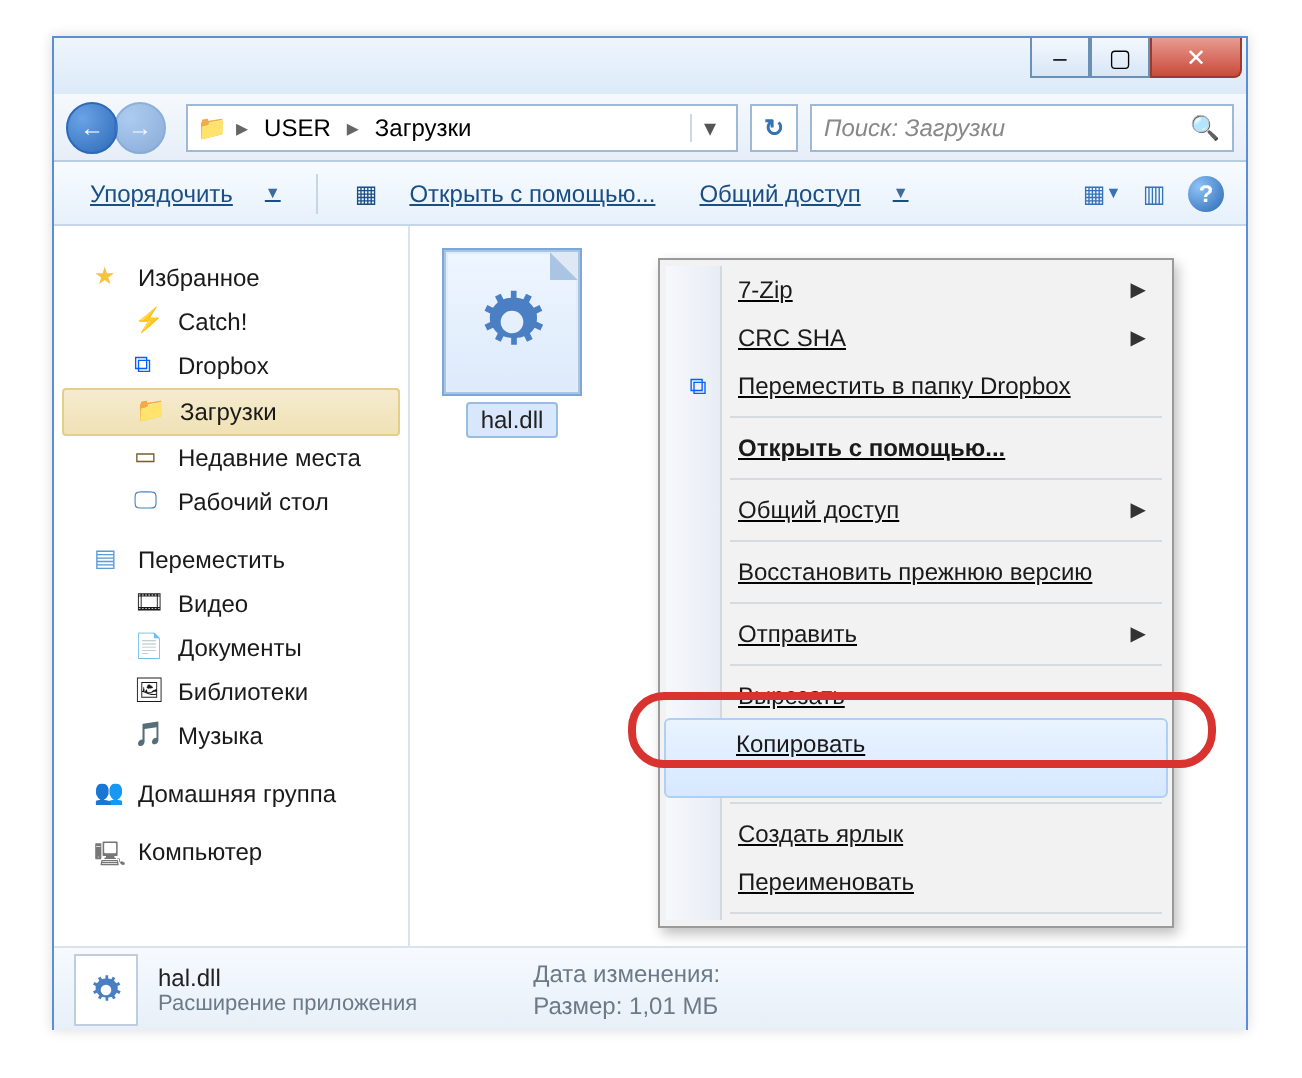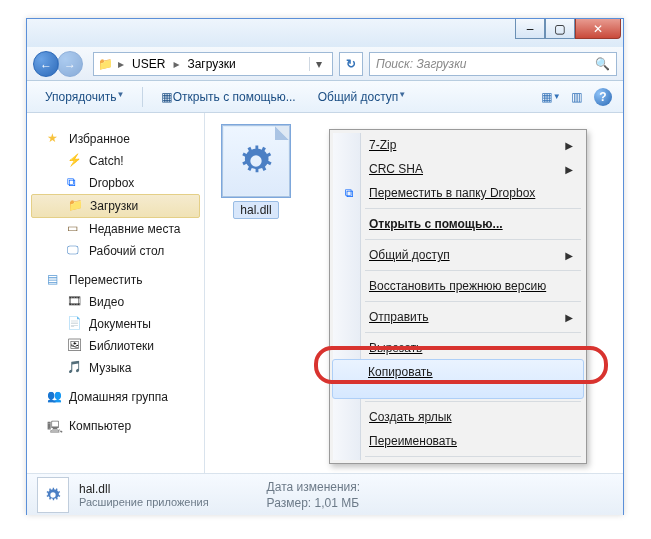--- a/index.html
+++ b/index.html
@@ -15,25 +15,25 @@
 .navrow { height:34px; display:flex; align-items:center; padding:0 6px; gap:6px; background:linear-gradient(#f5f9fd,#e6eef8); border-bottom:1px solid #b8cde0; }
 .nav-bf { width:54px; height:28px; display:flex; align-items:center; }
 .navbtn { width:26px; height:26px; border-radius:50%; background:radial-gradient(circle at 30% 30%, #6aa3e6, #2c69b8); border:1px solid #2c69b8; display:flex; align-items:center; justify-content:center; color:#fff; }
 .navbtn.fwd { opacity:.5; margin-left:-2px; }
 .crumbs { flex:1; height:24px; border:1px solid #9eb9d6; background:#fff; display:flex; align-items:center; padding:0 4px; gap:2px; }
 .crumbs .ic { width:16px; height:16px; display:inline-flex; align-items:center; justify-content:center; }
 .crumbs span { padding:0 4px; }
 .crumbs .sep { color:#666; padding:0 2px; }
 .crumbs .drop { margin-left:auto; padding:0 6px; color:#555; border-left:1px solid #cfd8e2; }
 .refresh { width:24px; height:24px; border:1px solid #9eb9d6; background:#fff; display:flex; align-items:center; justify-content:center; color:#3573b8; font-weight:bold; }
-.searchbox { width:248px; height:24px; border:1px solid #9eb9d6; background:#fff; display:flex; align-items:center; padding:0 6px; color:#888; font-style:italic; }
+.searchbox { width:212px; height:24px; border:1px solid #9eb9d6; background:#fff; display:flex; align-items:center; padding:0 6px; color:#888; font-style:italic; }
 .searchbox .mg { margin-left:auto; font-style:normal; color:#3573b8; }
 
 .toolbar { height:32px; background:linear-gradient(#f7fbff,#e7f1fb); border-bottom:1px solid #c6d6e6; display:flex; align-items:center; padding:0 10px; gap:6px; }
-.tbtn { color:#1b4e84; padding:3px 8px; display:inline-flex; align-items:flex-start; gap:0; cursor:default; }
+.tbtn { color:#1b4e84; padding:3px 8px; display:inline-flex; align-items:center; gap:16px; cursor:default;text-decoration:underline; }
 .tbtn .dd { font-size:8px; color:#3e6a9c; }
 .toolbar .spacer { flex:1; }
 .toolbar .sep { width:1px; height:20px; background:#c6d6e6; margin:0 4px; }
 .iconbtn { width:20px; height:20px; display:inline-flex; align-items:center; justify-content:center; color:#3573b8; }
 .helpcircle { width:18px; height:18px; border-radius:50%; background:radial-gradient(circle at 30% 30%, #8ec2f7, #2968b4); color:#fff; display:inline-flex; align-items:center; justify-content:center; font-weight:bold; font-size:12px; }
 
 .body { display:flex; height:360px; }
 .sidebar { width:178px; border-right:1px solid #d9e3ed; padding:8px 0; overflow:hidden; }
 .tree { list-style:none; }
 .tree li { padding:3px 6px 3px 24px; display:flex; align-items:center; gap:6px; color:#1a1a1a; }

